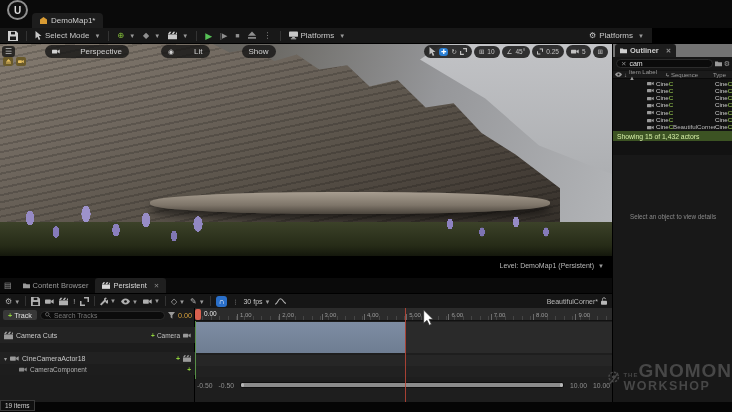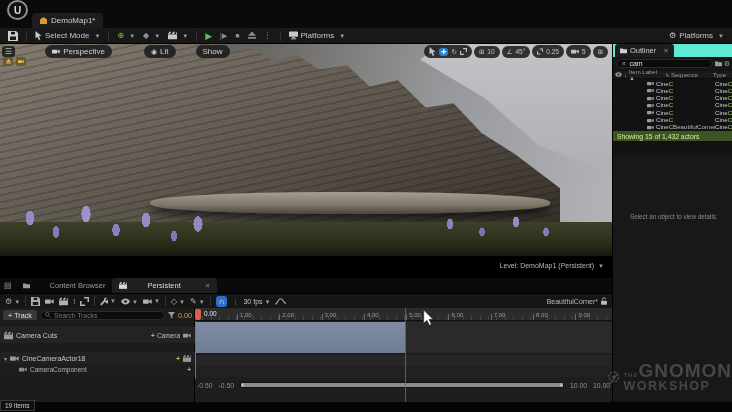--- a/index.html
+++ b/index.html
@@ -11,21 +11,21 @@
   .sep { width:1px; height:10px; background:#333; flex:none; }
 
   
   .titlebar { left:0; top:0; width:732px; height:13px; background:#0a0a0a; }
   .ue-logo { left:7px; top:0; width:21px; height:20px; border-radius:50%; border:2px solid #8f8f8f; background:#101010;
              z-index:6; display:flex; align-items:center; justify-content:center; font-size:10px; font-weight:bold; color:#dedede; }
   .tabrow { left:0; top:13px; width:732px; height:15px; background:#0a0a0a; }
   .level-tab { position:absolute; left:32px; top:0; height:15px; padding:0 8px; background:#1d1d1d; border-radius:4px 4px 0 0;
                display:flex; align-items:center; gap:4px; font-size:8px; color:#cfcfcf; }
   .lvlicon { width:7px; height:7px; background:#d89b33; clip-path:polygon(50% 0,100% 35%,100% 100%,0 100%,0 35%); }
-  .main-toolbar { left:0; top:28px; width:732px; height:16px; background:#181818; border-bottom:1px solid #000;
+  .main-toolbar { left:0; top:28px; width:652px; height:16px; background:#181818; border-bottom:1px solid #000;
                   display:flex; align-items:center; gap:8px; padding:0 8px; font-size:8px; }
   .tb-btn { display:flex; align-items:center; gap:3px; color:#c8c8c8; }
   .play { color:#57c157; font-size:9px; }
   .gray { color:#8f8f8f; }
   .settings { margin-left:auto; }
 
   
   .viewport { left:0; top:44px; width:612px; height:234px; background:#000; overflow:hidden; }
   .scene { position:absolute; left:0; top:0; width:612px; height:212px; overflow:hidden;
            background:linear-gradient(103deg,#4e4c49 0%,#6a6863 40%,#96979a 68%,#b3b5b8 100%); }
@@ -48,36 +48,36 @@
       radial-gradient(8px 14px at 108px 46px,#8a7fbe 0 45%,transparent 46%),
       radial-gradient(9px 16px at 138px 36px,#978cc6 0 45%,transparent 46%),
       radial-gradient(7px 12px at 166px 52px,#8177b4 0 45%,transparent 46%),
       radial-gradient(10px 17px at 190px 40px,#9288c2 0 45%,transparent 46%); filter:blur(.4px); }
   .flowers2 { position:absolute; left:430px; top:158px; width:150px; height:50px; background:
       radial-gradient(7px 12px at 20px 22px,#8d82c0 0 45%,transparent 46%),
       radial-gradient(6px 10px at 52px 30px,#7d73b2 0 45%,transparent 46%),
       radial-gradient(7px 12px at 86px 20px,#968bc6 0 45%,transparent 46%),
       radial-gradient(6px 10px at 116px 30px,#857aba 0 45%,transparent 46%); filter:blur(.4px); }
   .vp-toolbar { position:absolute; left:2px; top:1px; display:flex; align-items:center; font-size:8px; }
-  .pill { display:flex; align-items:center; gap:3px; background:rgba(18,18,18,.78); border-radius:8px;
+  .pill { display:flex; align-items:center; gap:20px; background:rgba(18,18,18,.78); border-radius:8px;
           padding:2px 7px; color:#d2d2d2; }
   .burger { background:rgba(18,18,18,.78); border-radius:3px; padding:1px 3px; color:#bbb; font-size:8px; }
   .snap-cluster { position:absolute; right:4px; top:1px; display:flex; align-items:center; gap:2px; font-size:6.5px; }
   .snapgrp { display:flex; align-items:center; gap:3px; background:rgba(22,22,22,.85); border-radius:7px; padding:2px 5px; color:#c2c2c2; }
   .tool-active { background:#2a7fd4; border-radius:3px; color:#fff; padding:0 2px; }
   .pilotbar { position:absolute; left:3px; top:13px; display:flex; align-items:center; gap:3px; }
   .pilot-ic { width:10px; height:9px; background:#6a5a2a; border-radius:2px; color:#e8c060; font-size:6px;
               display:flex; align-items:center; justify-content:center; }
   .pilot-txt { color:#f0a13a; font-size:8px; font-weight:bold; text-shadow:0 1px 1px #000; }
   .letterbox { position:absolute; left:0; top:212px; width:612px; height:22px; background:#000; }
   .levellabel { position:absolute; right:8px; top:6px; font-size:7px; color:#b8b8b8; }
 
   
   .right { left:612px; top:44px; width:120px; height:358px; background:#121212; border-left:1px solid #000; }
-  .r-tabrow { position:absolute; left:0; top:0; width:120px; height:13px; background:#5eead4; }
+  .r-tabrow { position:absolute; left:0; top:0; width:120px; height:13px; background:#737373;font-weight:bold; }
   .r-tab { position:absolute; left:2px; top:0; height:13px; padding:0 5px; background:#1d1d1d; border-radius:3px 3px 0 0;
            display:flex; align-items:center; gap:3px; font-size:7.5px; color:#cfcfcf; }
   .xclose { color:#8a8a8a; font-size:6.5px; margin-left:4px; }
   .srchrow { position:absolute; left:0; top:13px; width:120px; height:13px; background:#161616; display:flex; align-items:center; gap:2px; padding:0 3px; }
   .srchbox { flex:1; height:9px; background:#0b0b0b; border:1px solid #2c2c2c; border-radius:5px;
              display:flex; align-items:center; gap:3px; padding:0 4px; font-size:7px; color:#e0e0e0; }
   .ohead { position:absolute; left:0; top:27px; width:120px; height:8px; background:#1b1b1b; border-bottom:1px solid #0a0a0a;
            display:flex; align-items:center; font-size:6px; color:#9a9a9a; padding:0 2px; gap:2px; }
   .orows { position:absolute; left:0; top:36px; width:120px; height:51px; display:flex; flex-direction:column; }
   .orow { height:7.3px; display:flex; align-items:center; font-size:6.2px; line-height:1; }
@@ -89,21 +89,21 @@
   .otype { width:18px; flex:none; overflow:hidden; white-space:nowrap; color:#d0d0d0; }
   .ostatus { position:absolute; left:0; top:87px; width:120px; height:10px; background:#3c5323; color:#d6efa8;
              font-size:6.8px; display:flex; align-items:center; padding:0 4px; }
   .d-tabrow { position:absolute; left:0; top:97px; width:120px; height:14px; background:#090909; }
   .d-body { position:absolute; left:0; top:111px; width:120px; height:247px; background:#181818; }
   .d-empty { position:absolute; left:0; top:58px; width:120px; text-align:center; font-size:6.3px; color:#8a8a8a; }
 
   
   .bottom { left:0; top:278px; width:612px; height:124px; background:#101010; }
   .b-tabs { position:absolute; left:0; top:0; width:612px; height:15px; background:#0a0a0a; display:flex; align-items:center; }
-  .b-tab { height:15px; display:flex; align-items:center; gap:20px; padding:0 7px; font-size:7.5px; color:#9a9a9a; }
+  .b-tab { height:15px; display:flex; align-items:center; gap:3px; padding:0 7px; font-size:7.5px; color:#9a9a9a; }
   .b-tab.active { background:#1f1f1f; color:#d8d8d8; border-radius:3px 3px 0 0; }
   .seqbar { position:absolute; left:0; top:15px; width:612px; height:15px; background:#161616; border-top:1px solid #000;
             display:flex; align-items:center; gap:5px; padding:0 5px; font-size:8px; color:#b0b0b0; }
   .magnet { background:#2a6fc9; color:#fff; border-radius:3px; font-size:8px; padding:0 3px; line-height:11px; }
   .fps { font-size:7px; color:#c8c8c8; }
   .seqname { margin-left:auto; font-size:7px; color:#b8b8b8; display:flex; align-items:center; gap:3px; }
 
   .seq-left { position:absolute; left:0; top:30px; width:195px; height:94px; background:#1c1c1c; border-right:1px solid #000; }
   .sl-head { position:absolute; left:0; top:0; width:195px; height:14px; display:flex; align-items:center; gap:3px; padding:0 3px; }
   .trackbtn { height:10px; background:#383838; border-radius:2px; display:flex; align-items:center; gap:2px;
@@ -287,21 +287,21 @@
     <div class="pill" style="margin-left:30px">
       <svg class="ic" style="width:8px">
           <use href="#i-cam"></use>
         </svg>
       <span>Perspective</span>
     </div>
     <div class="pill" style="margin-left:32px">
       <span style="font-size:7px">◉</span>
       <span>Lit</span>
     </div>
-    <div class="pill" style="margin-left:20px">
+    <div class="pill" style="margin-left:32px">
       <span>Show</span>
     </div>
   </div>
   <div class="snap-cluster">
     <div class="snapgrp">
       <svg class="ic" style="width:7px">
           <use href="#i-cursor"></use>
         </svg>
       <span class="tool-active">✚</span>
       <span>↻</span>

